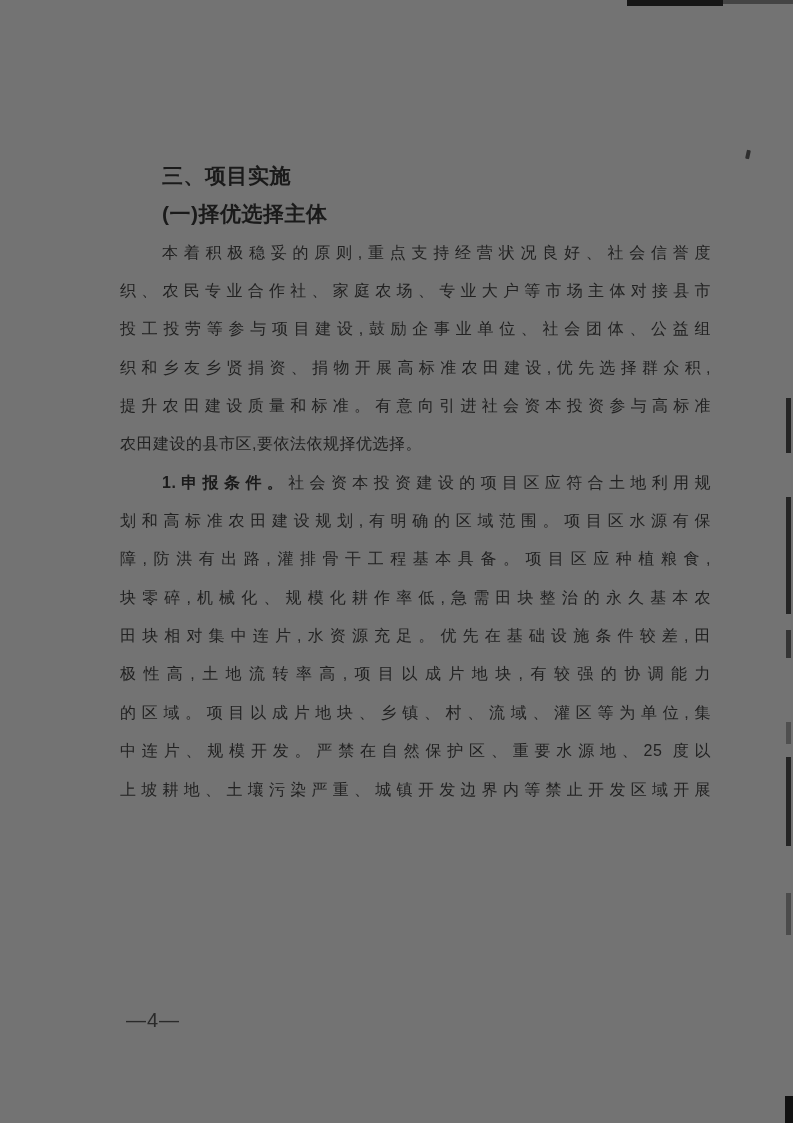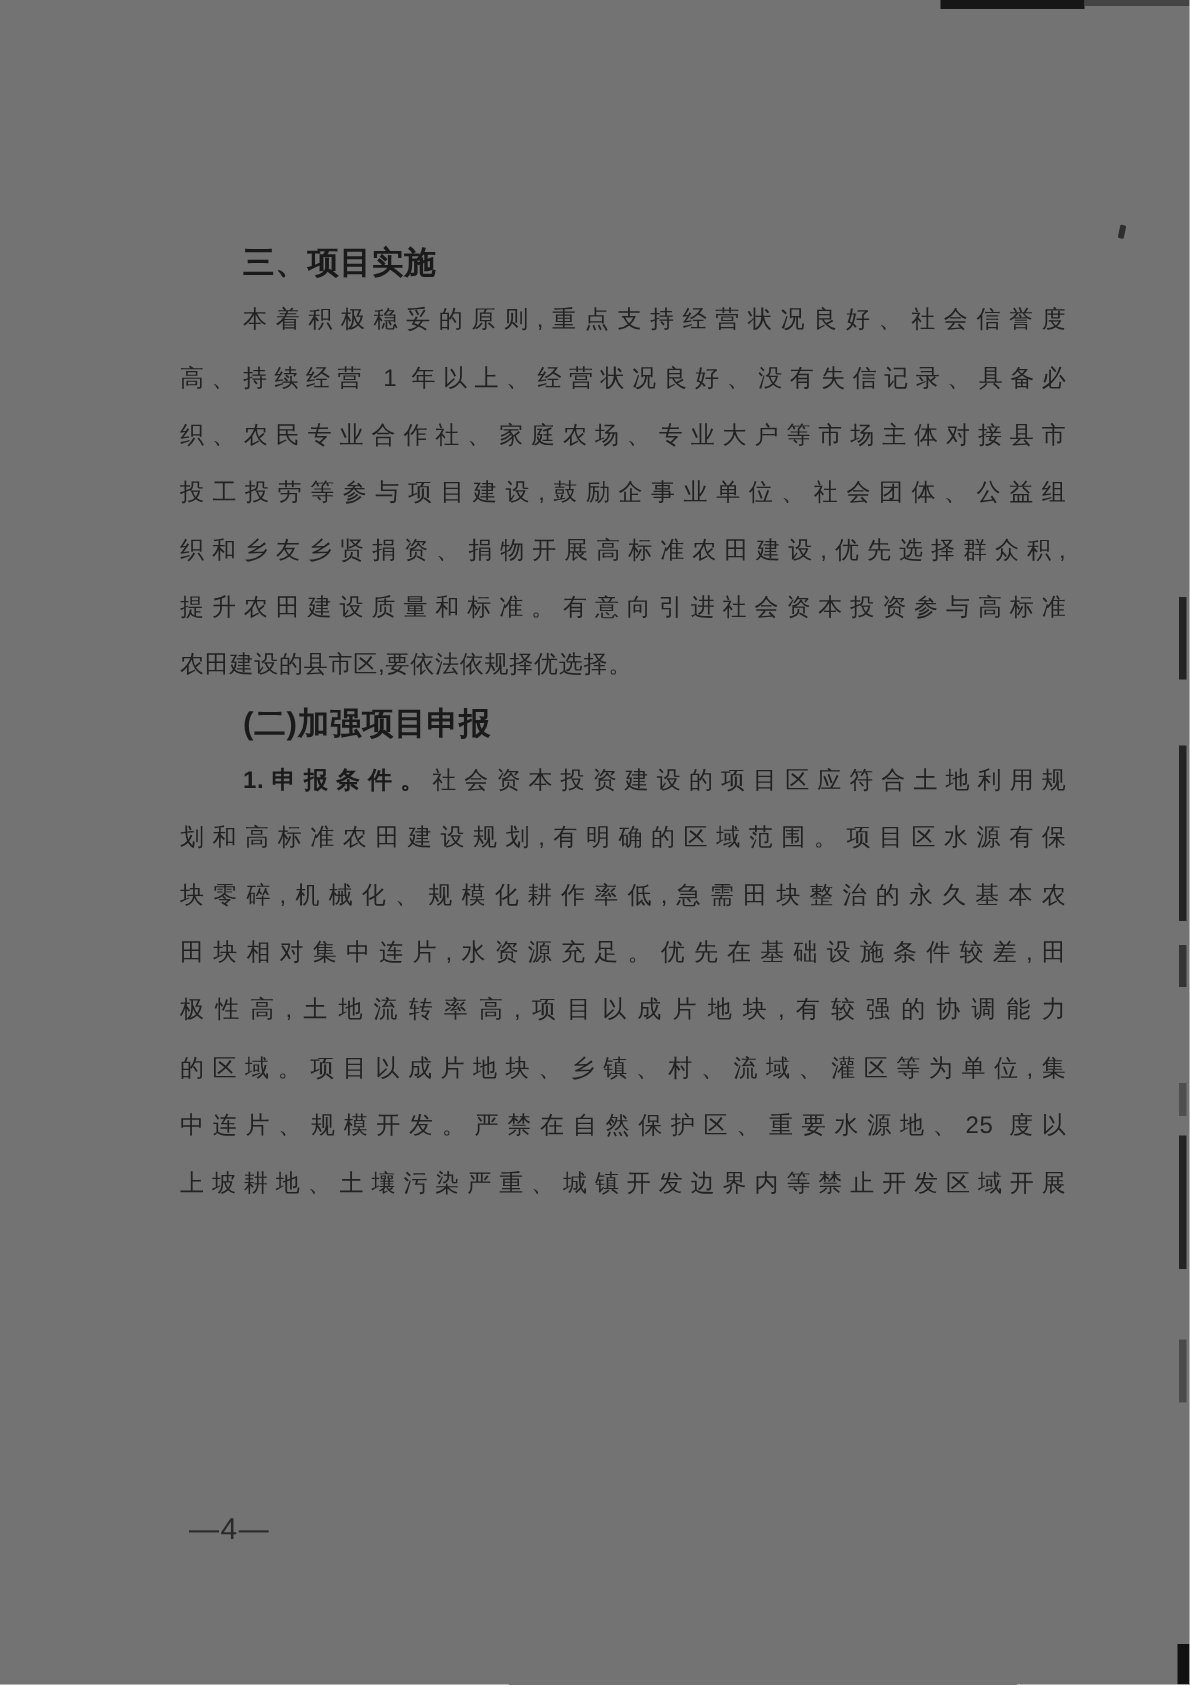--- a/index.html
+++ b/index.html
@@ -70,33 +70,33 @@
   <div class="artifact edge edge-3"></div>
   <div class="artifact edge edge-4"></div>
   <div class="artifact edge edge-5"></div>
   <div class="artifact edge edge-6"></div>
   <div class="artifact edge edge-7"></div>
 
   <div class="content">
 
     <div class="line heading indent">三、项目实施</div>
 
+    <div class="line heading indent">(一)择优选择主体</div>
 
     <div class="line justify indent">本着积极稳妥的原则,重点支持经营状况良好、社会信誉度</div>
-    <div class="line justify">高、持续经营 1 年以上、经营状况良好、没有失信记录、具备必</div>
     <div class="line justify">织、农民专业合作社、家庭农场、专业大户等市场主体对接县市</div>
     <div class="line justify">投工投劳等参与项目建设,鼓励企事业单位、社会团体、公益组</div>
     <div class="line justify">织和乡友乡贤捐资、捐物开展高标准农田建设,优先选择群众积,</div>
     <div class="line justify">提升农田建设质量和标准。有意向引进社会资本投资参与高标准</div>
     <div class="line">农田建设的县市区,要依法依规择优选择。</div>
 
-    <div class="line heading indent">(二)加强项目申报</div>
 
     <div class="line justify indent"><span class="bold-lead">1.申报条件。</span><span>社会资本投资建设的项目区应符合土地利用规</span></div>
     <div class="line justify">划和高标准农田建设规划,有明确的区域范围。项目区水源有保</div>
+    <div class="line justify">障,防洪有出路,灌排骨干工程基本具备。项目区应种植粮食,</div>
     <div class="line justify">块零碎,机械化、规模化耕作率低,急需田块整治的永久基本农</div>
     <div class="line justify">田块相对集中连片,水资源充足。优先在基础设施条件较差,田</div>
     <div class="line justify">极性高,土地流转率高,项目以成片地块,有较强的协调能力</div>
     <div class="line justify">的区域。项目以成片地块、乡镇、村、流域、灌区等为单位,集</div>
     <div class="line justify">中连片、规模开发。严禁在自然保护区、重要水源地、25 度以</div>
     <div class="line justify">上坡耕地、土壤污染严重、城镇开发边界内等禁止开发区域开展</div>
 
   </div>
 
   <div class="footer">—4—</div>

